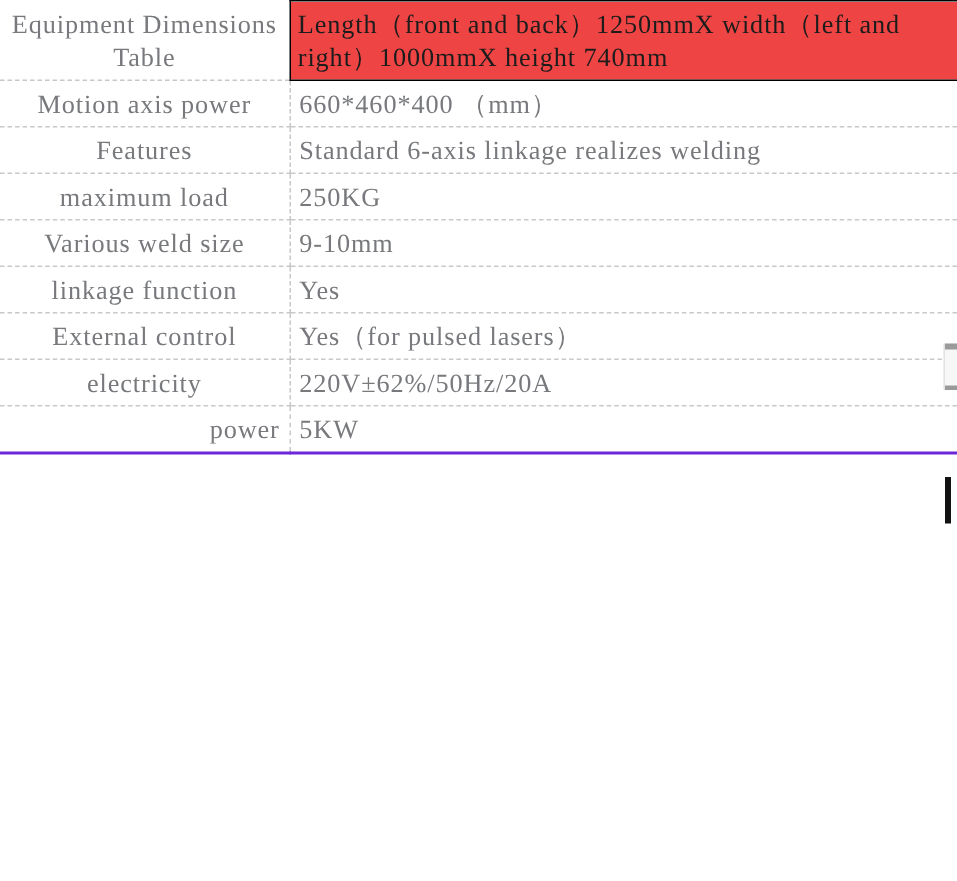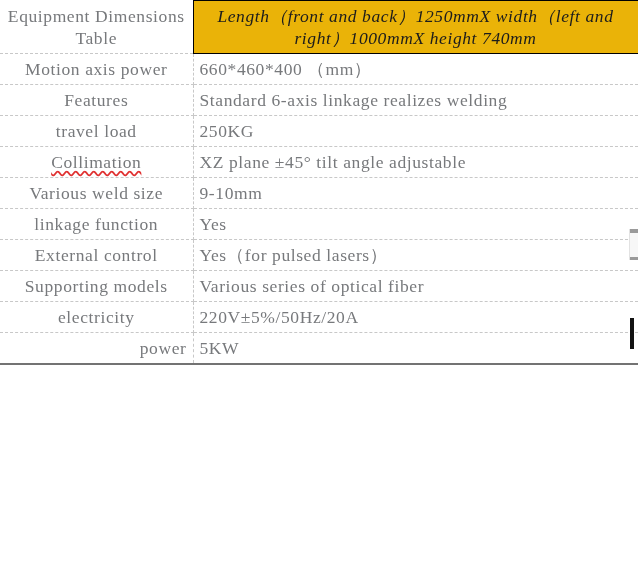--- a/index.html
+++ b/index.html
@@ -11,21 +11,21 @@
     width: 638px;
     height: 587px;
     overflow: hidden;
     font-family: "Liberation Serif", "DejaVu Serif", serif;
   }
 
   #spec-table {
     width: 638px;
     border-collapse: collapse;
     table-layout: fixed;
-    border-bottom: 2px solid #737373;
+    border-bottom: 2px solid #6d28d9;
   }
 
   #spec-table col.c-label { width: 193px; }
   #spec-table col.c-value { width: 445px; }
 
   #spec-table td {
     border-bottom: 1px dashed #c8c8c8;
     border-right: 1px dashed #c8c8c8;
     color: #77797c;
     font-size: 17.5px;
@@ -45,24 +45,23 @@
 
   
   tr.row-selected td.cell-label {
     border-bottom-color: #c8c8c8;
     border-right: none;
     padding-top: 2px;
   }
   td.cell-selected {
     border: 1.6px solid #000000 !important;
     color: #1c1c1c !important;
-    text-align: center;
+    text-align: left;
     padding: 2px 5px 2px 5px !important;
-    background: #eab308;
-    font-style: italic;
+    background: #ef4444;
   }
 
   
   .spellcheck {
     text-decoration: underline wavy #e03131;
     text-decoration-skip-ink: none;
     text-underline-offset: 3px;
   }
 
   
@@ -120,46 +119,38 @@
       </tr>
       <tr>
         <td class="cell-label">Motion axis power</td>
         <td class="cell-value">660*460*400 （mm）</td>
       </tr>
       <tr>
         <td class="cell-label">Features</td>
         <td class="cell-value">Standard 6-axis linkage realizes welding</td>
       </tr>
       <tr>
-        <td class="cell-label">travel load</td>
+        <td class="cell-label">maximum load</td>
         <td class="cell-value">250KG</td>
-      </tr>
-      <tr>
-        <td class="cell-label"><span class="spellcheck">Collimation</span></td>
-        <td class="cell-value">XZ plane ±45° tilt angle adjustable</td>
       </tr>
       <tr>
         <td class="cell-label">Various weld size</td>
         <td class="cell-value">9-10mm</td>
       </tr>
       <tr>
         <td class="cell-label">linkage function</td>
         <td class="cell-value">Yes</td>
       </tr>
       <tr>
         <td class="cell-label">External control</td>
         <td class="cell-value">Yes（for pulsed lasers）</td>
       </tr>
       <tr>
-        <td class="cell-label">Supporting models</td>
-        <td class="cell-value">Various series of optical fiber</td>
-      </tr>
-      <tr>
         <td class="cell-label">electricity</td>
-        <td class="cell-value">220V±5%/50Hz/20A</td>
+        <td class="cell-value">220V±62%/50Hz/20A</td>
       </tr>
       <tr>
         <td class="cell-label align-left">power</td>
         <td class="cell-value">5KW</td>
       </tr>
     </tbody>
 </table>
 
 <div id="edge-layer">
   <div id="mini-scrollbar">

